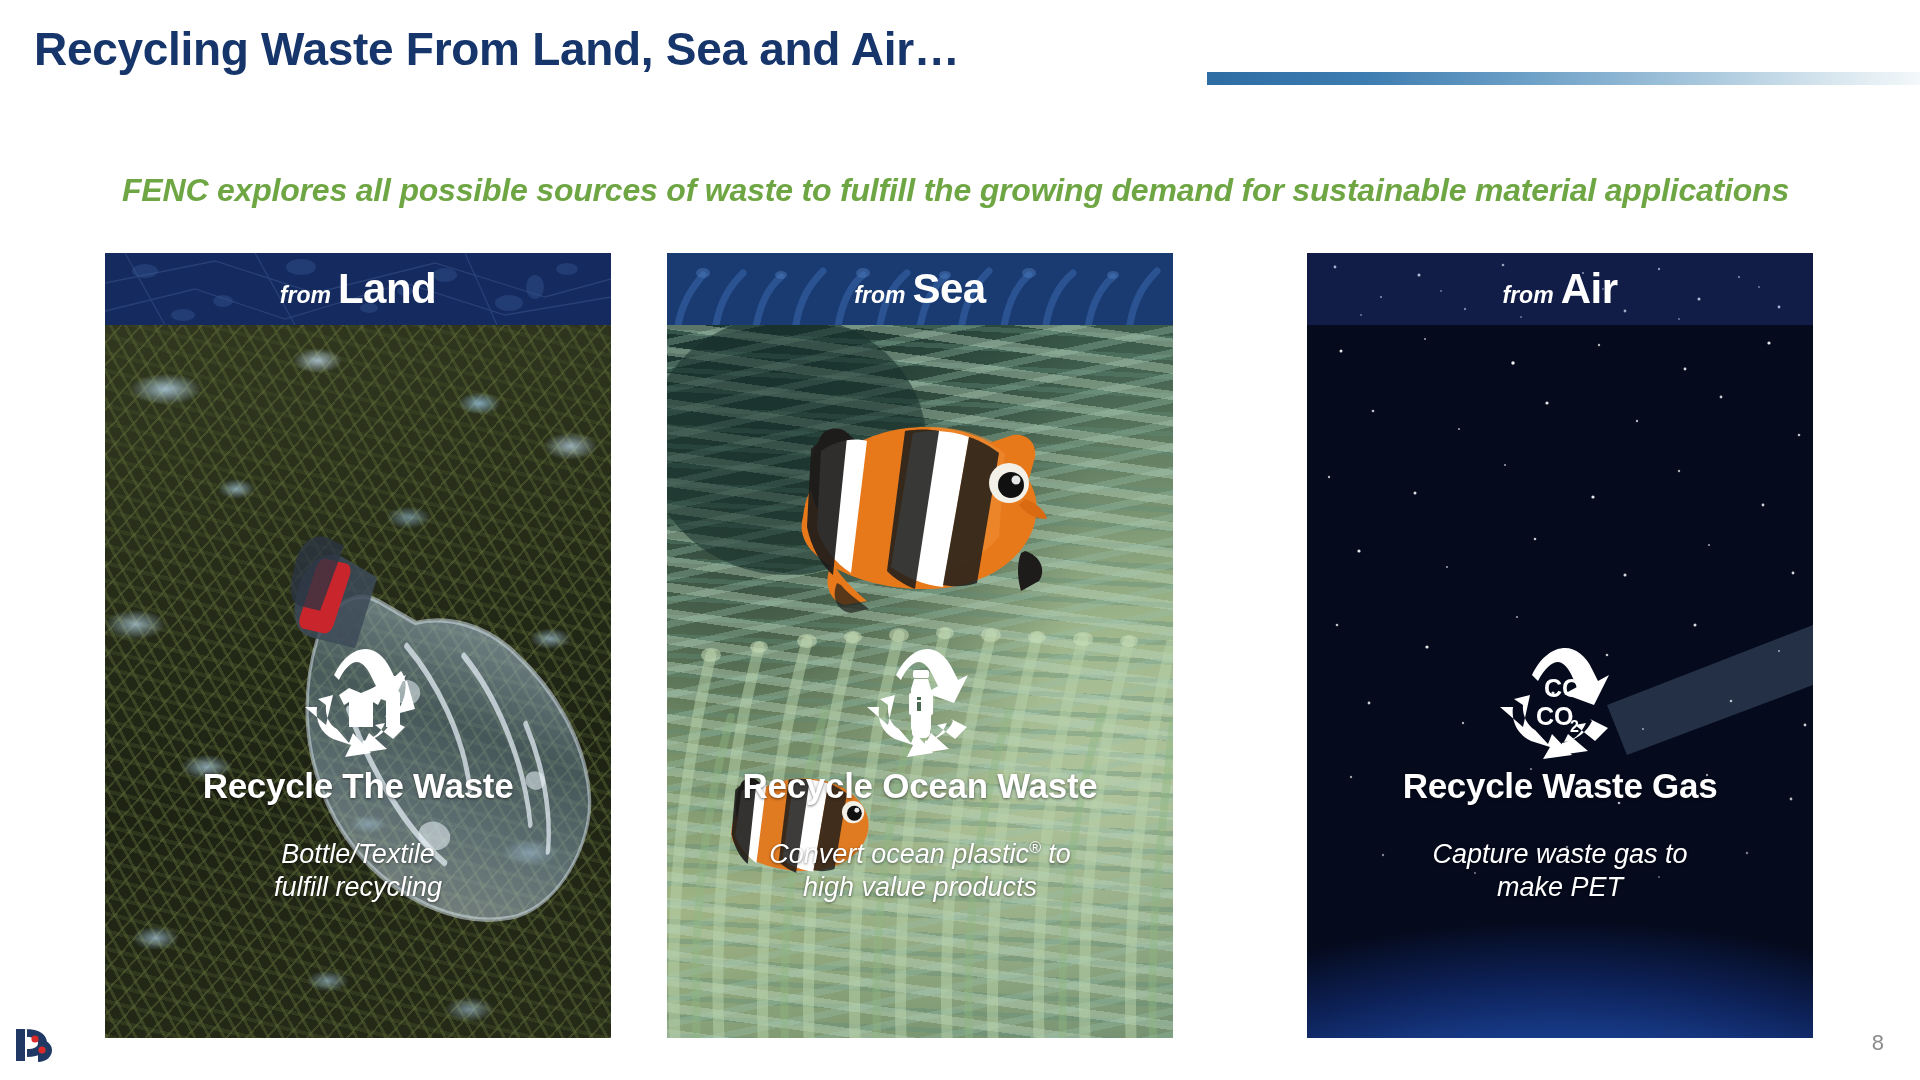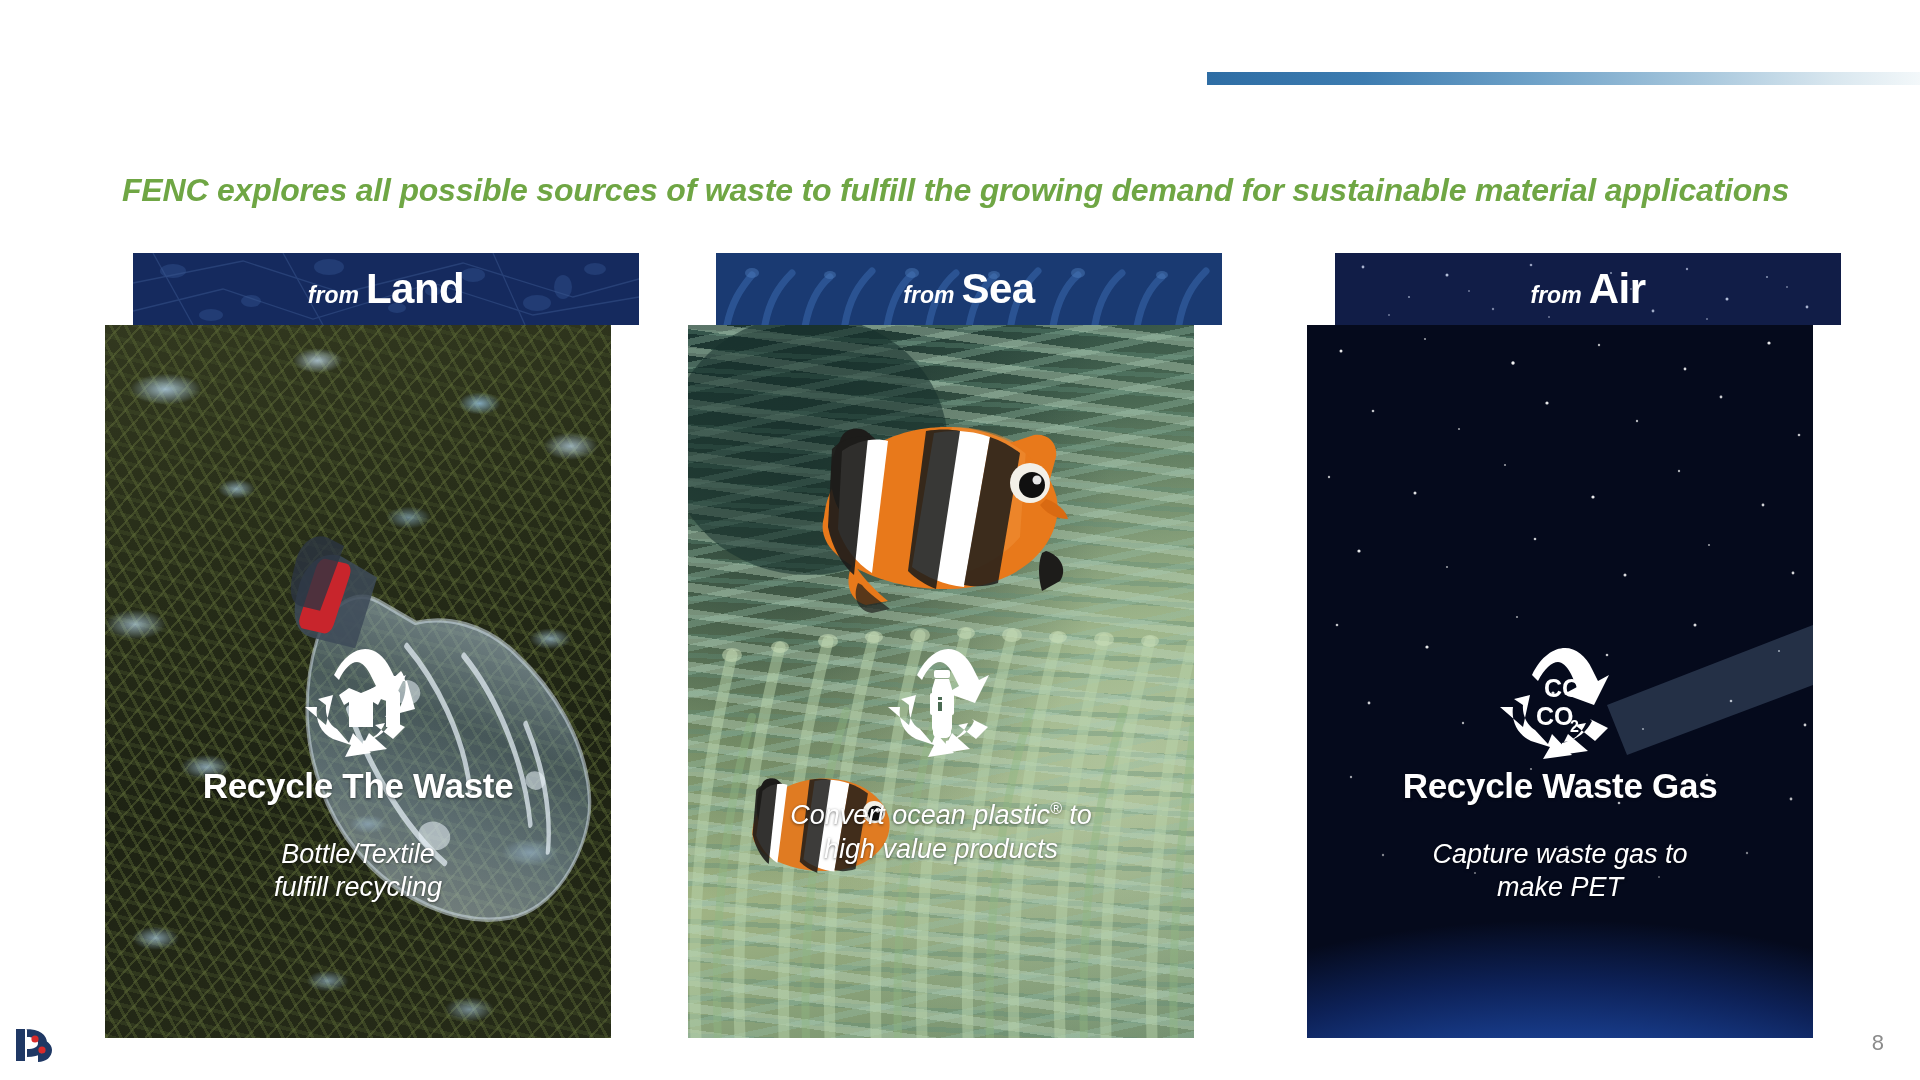--- a/index.html
+++ b/index.html
@@ -21,28 +21,27 @@
   
   #subtitle {
     position:absolute; left:122px; top:172px; width:1700px;
     font-size:32px; font-weight:bold; font-style:italic;
     color:#6FA644; letter-spacing:-0.2px; white-space:nowrap;
   }
 
   
   .card { position:absolute; top:253px; width:506px; height:785px; }
   #card-land { left:105px; }
-  #card-sea  { left:688px; }
+  #card-sea  { left:667px; }
   #card-air  { left:1307px; }
 
   .card-header {
     position:relative; width:100%; height:72px; overflow:hidden;
     display:flex; align-items:center; justify-content:center;
     background:#8b5cf6;
-    margin-left:28px;
   }
   .hdr-tex { position:absolute; inset:0; }
   .hdr-label { position:relative; z-index:3; color:#ffffff; white-space:nowrap; line-height:1; }
   .hdr-from {
     font-size:23px; font-style:italic; font-weight:bold;
     vertical-align:baseline; margin-right:7px;
   }
   .hdr-big { font-size:42px; font-weight:bold; letter-spacing:-0.5px; }
 
   .card-body {
@@ -114,20 +113,21 @@
   
   #page-number {
     position:absolute; right:36px; top:1030px;
     font-size:22px; color:#8b8b8b;
   }
 </style>
 </head>
 <body>
 
 <div id="title-bar">
+  <div id="page-title">Recycling Waste From Land, Sea and Air…</div>
   <div id="title-rule"></div>
 </div>
 
 <div id="subtitle">FENC explores all possible sources of waste to fulfill the growing demand for sustainable material applications</div>
 
 <div class="card" id="card-land">
 
   <div class="card-header">
     <div class="hdr-tex">
       <svg width="506" height="72" viewBox="0 0 506 72" preserveAspectRatio="none">
@@ -338,20 +338,21 @@
           <path d="M59 44 L73 44 L76 54 L76 92 C76 96 73 98 70 98 L62 98 C59 98 56 96 56 92 L56 54 Z"></path>
           <rect x="54" y="58" width="24" height="22" rx="2" fill="#ffffff"></rect>
           <rect x="62" y="62" width="4" height="3" fill="#4a6a52"></rect>
           <rect x="62" y="67" width="4" height="9" fill="#4a6a52"></rect>
           <path d="M57 92 L75 92 L75 98 C75 101 72 103 69 103 L63 103 C60 103 57 101 57 98 Z"></path>
         </g>
       </svg>
     </div>
 
     <div class="card-caption" style="top:442px;">
+      <div class="cap-title">Recycle Ocean Waste</div>
       <div class="cap-sub">
         <span>Convert ocean plastic</span><sup>®</sup><span> to</span><br>
         <span>high value products</span>
       </div>
     </div>
   </div>
 </div>
 
 <div class="card" id="card-air">
 

